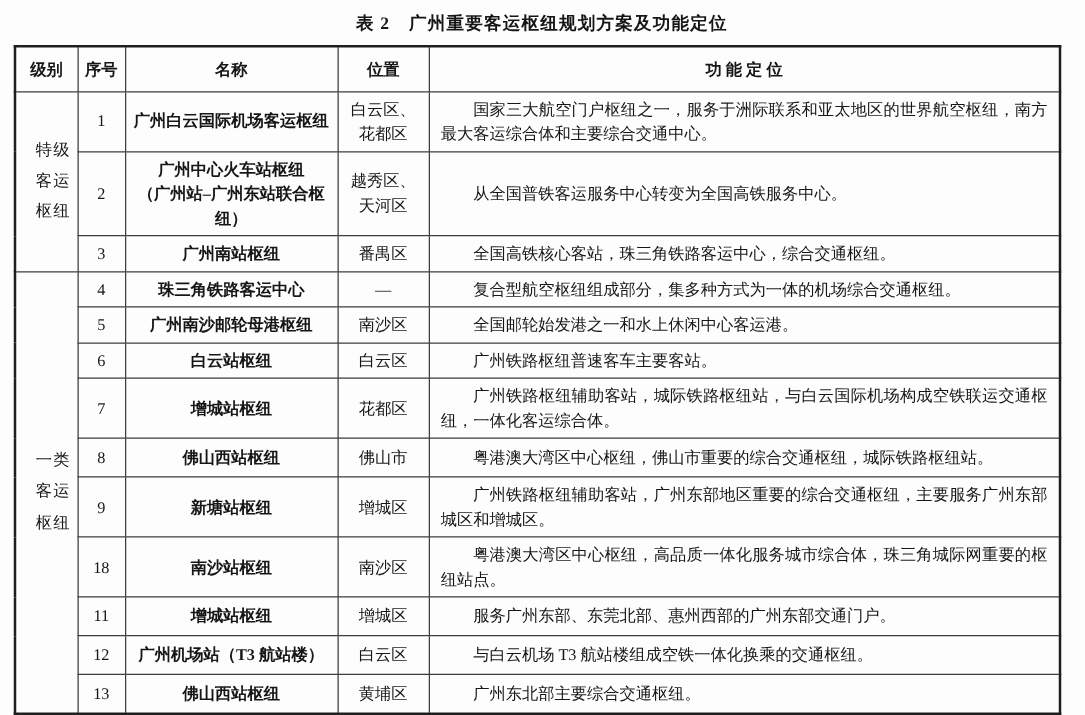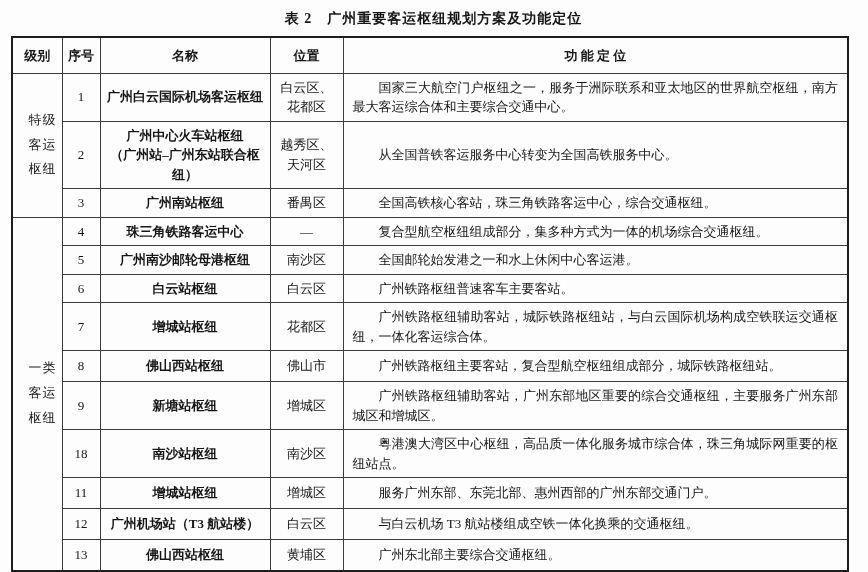--- a/index.html
+++ b/index.html
@@ -145,21 +145,21 @@
       <tr class="row-tall">
         <td class="cell-no">7</td>
         <td class="cell-name">增城站枢纽</td>
         <td class="cell-loc">花都区</td>
         <td class="cell-func">广州铁路枢纽辅助客站，城际铁路枢纽站，与白云国际机场构成空铁联运交通枢纽，一体化客运综合体。</td>
       </tr>
       <tr class="row-mid">
         <td class="cell-no">8</td>
         <td class="cell-name">佛山西站枢纽</td>
         <td class="cell-loc">佛山市</td>
-        <td class="cell-func">广州铁路枢纽主要客站，复合型航空枢纽组成部分，城际铁路枢纽站。</td>
+        <td class="cell-func">粤港澳大湾区中心枢纽，佛山市重要的综合交通枢纽，城际铁路枢纽站。</td>
       </tr>
       <tr class="row-tall">
         <td class="cell-no">9</td>
         <td class="cell-name">新塘站枢纽</td>
         <td class="cell-loc">增城区</td>
         <td class="cell-func">广州铁路枢纽辅助客站，广州东部地区重要的综合交通枢纽，主要服务广州东部城区和增城区。</td>
       </tr>
       <tr class="row-tall">
         <td class="cell-no">18</td>
         <td class="cell-name">南沙站枢纽</td>

